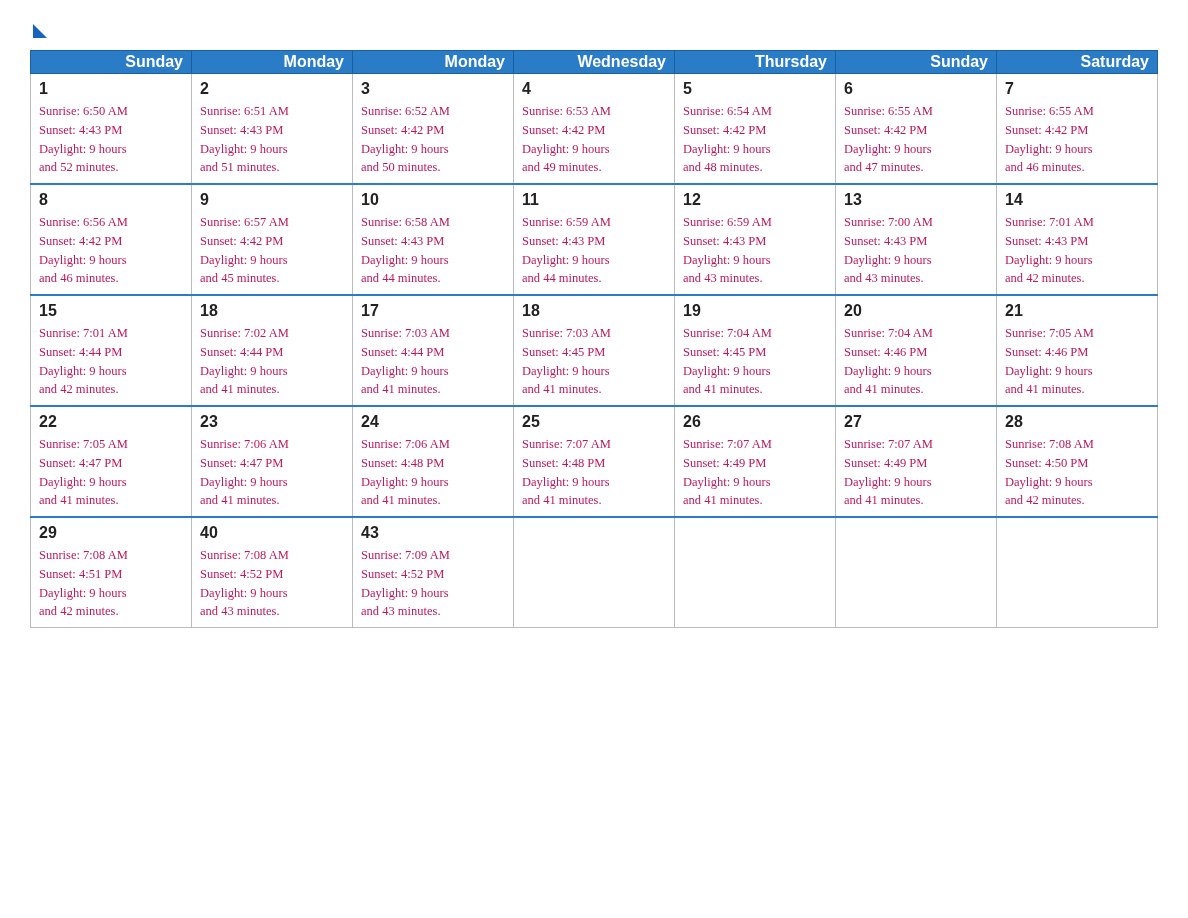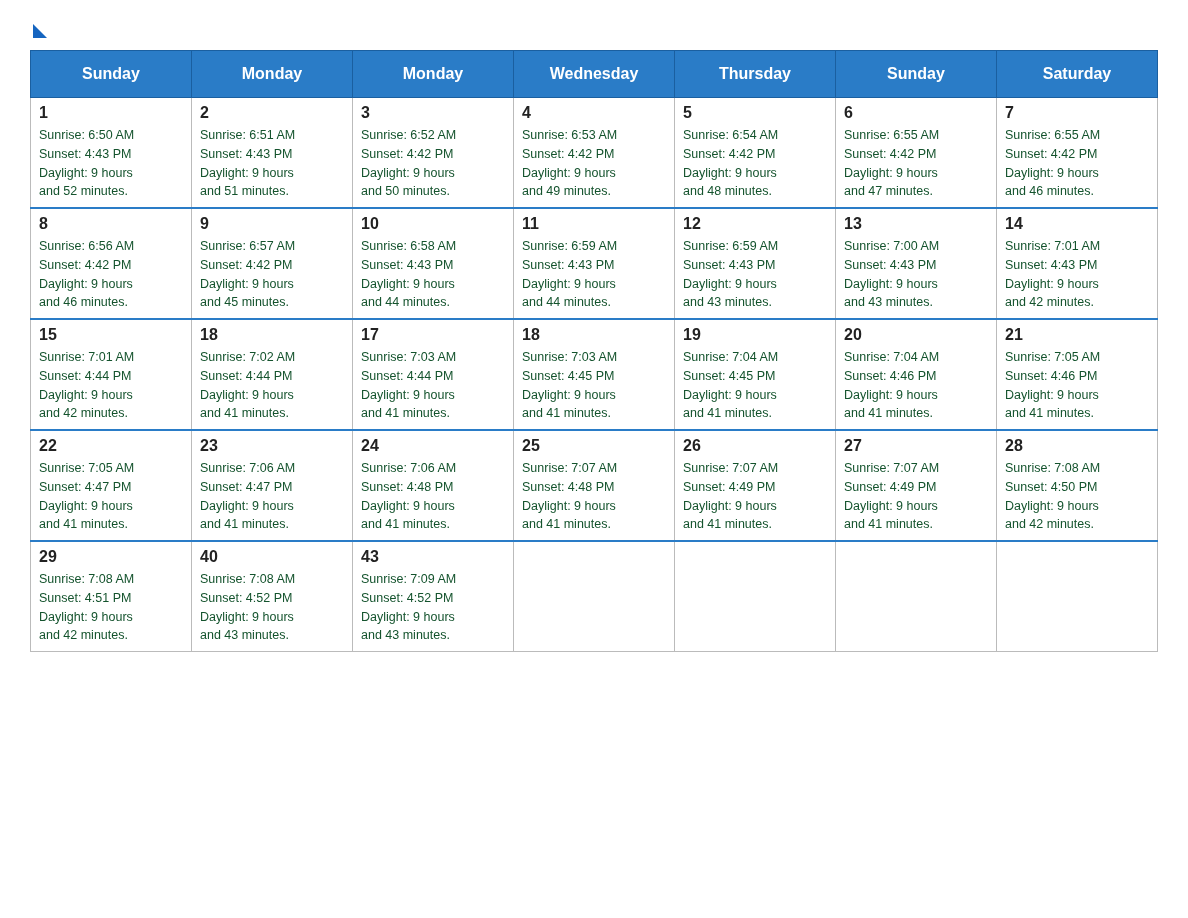--- a/index.html
+++ b/index.html
@@ -64,42 +64,43 @@
     .calendar {
       width: 100%;
       border-collapse: collapse;
       border: 1px solid #999;
     }
     .calendar th {
       background-color: #2a7cc7;
       color: #fff;
       font-size: 16px;
       font-weight: bold;
-      padding: 14px 8px;
-      text-align: center;
+      padding: 2px 8px;
+      text-align: right;
       border: 1px solid #1a5fa0;
     }
     .calendar td {
       vertical-align: top;
       border: 1px solid #bbb;
       padding: 6px 8px;
       width: 14.28%;
       min-height: 100px;
     }
     .day-number {
       font-size: 16px;
       font-weight: bold;
       color: #222;
       display: block;
       margin-bottom: 4px;
     }
     .day-info {
       font-size: 12.5px;
-      color: #14532d;
+      color: #be185d;
       line-height: 1.5;
+      font-family: Liberation Serif, serif;
     }
     .empty-cell {
       background: #fff;
     }
     tr td {
       height: 110px;
     }
     tr:last-child td {
       height: 110px;
     }

